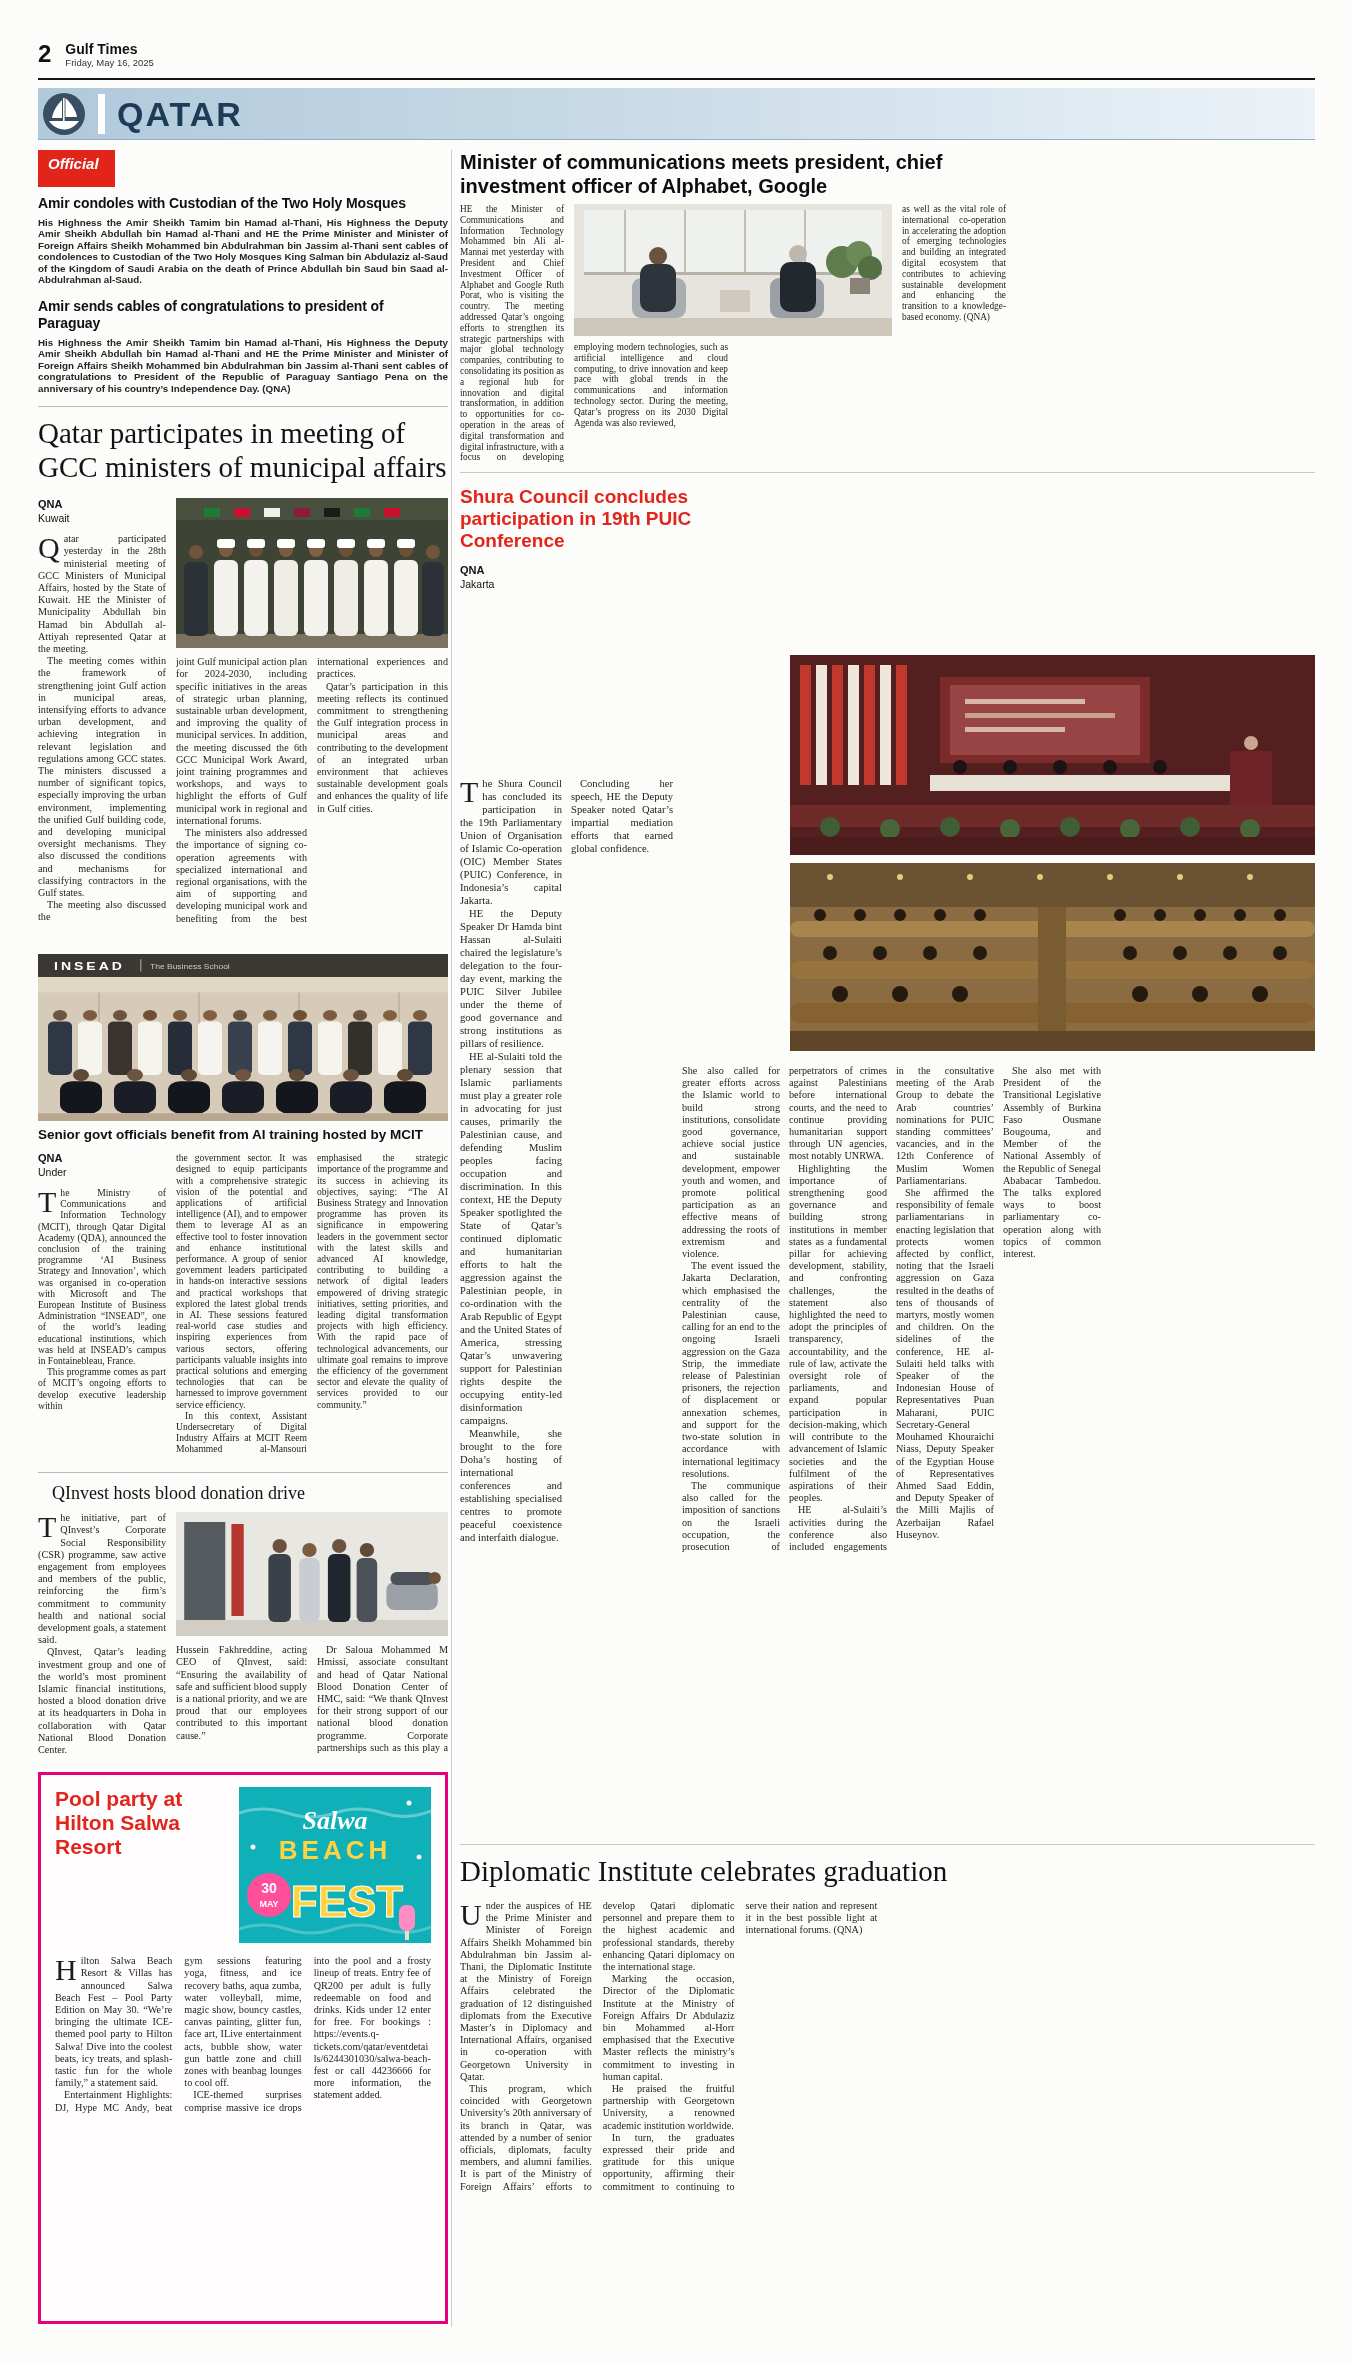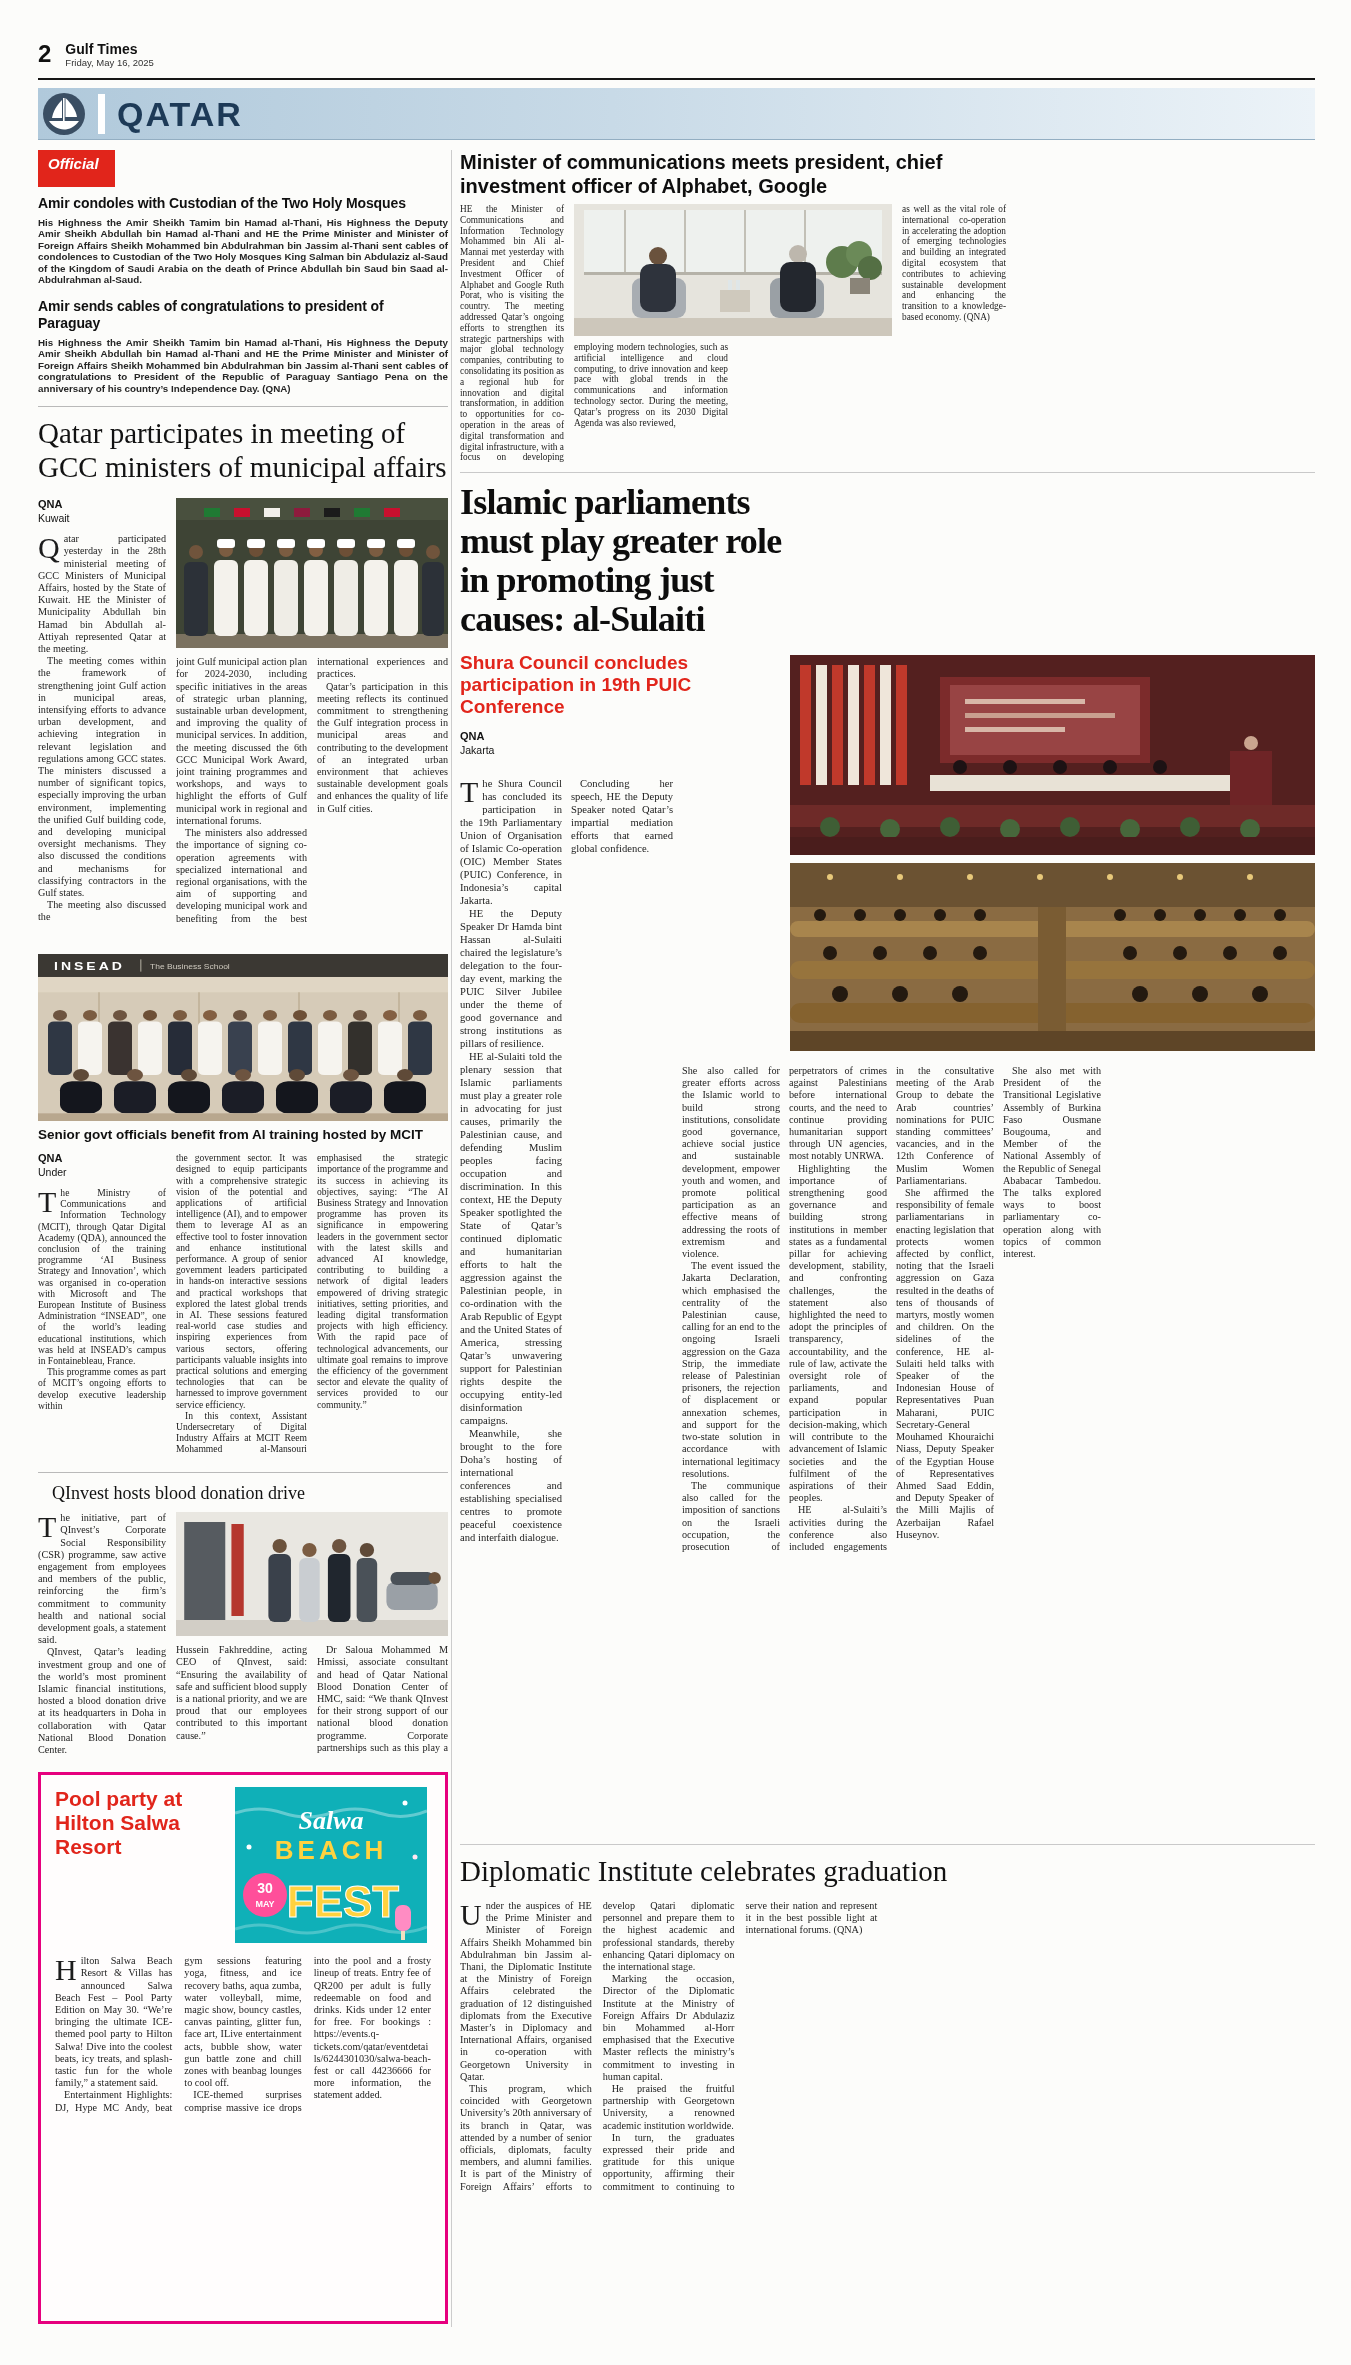--- a/index.html
+++ b/index.html
@@ -65,21 +65,21 @@
   
   .qi-head{font-size:18px;margin:6px 14px 8px}
   .qi-row{display:flex;gap:10px;height:252px;overflow:hidden}
   .qi-colA{width:128px;flex:0 0 auto}
   .qi-right{flex:1;min-width:0}
   .qi-photo{height:124px;margin-bottom:8px}
   .qi-cols{columns:2;column-gap:10px;column-fill:auto;height:118px;overflow:hidden}
 
   
   .pool{margin-top:8px;border:3px solid #e6007e;height:552px;padding:12px 14px;background:#fffdfd}
-  .pool-top{display:flex;justify-content:flex-start;}
+  .pool-top{display:flex;justify-content:space-between;}
   .pool h2{font:700 21px/1.15 "Liberation Sans",sans-serif;color:#e1251b;width:180px}
   .pool-art{width:192px;height:156px;flex:0 0 auto}
   .pool-body{margin-top:12px;columns:3;column-gap:12px}
 
   
   .min-head{font:700 20px/1.2 "Liberation Sans",sans-serif;width:560px;margin-bottom:6px;color:#0e0e0e}
   .min-row{display:flex;gap:10px;width:560px;height:258px;overflow:hidden}
   .min-col{width:104px;flex:0 0 auto;font-size:9.3px;line-height:10.8px}
   .min-mid{width:318px;flex:0 0 auto}
   .min-photo{height:132px;margin-bottom:6px}
@@ -396,21 +396,20 @@
               <rect y="114" width="318" height="18" fill="#cdc7bb"></rect>
             </svg>
           </figure>
           <div class="min-below body">employing modern technologies, such as artificial intelligence and cloud computing, to drive innovation and keep pace with global trends in the communications and information technology sector. During the meeting, Qatar’s progress on its 2030 Digital Agenda was also reviewed,</div>
         </div>
         <div class="min-col body">as well as the vital role of international co-operation in accelerating the adoption of emerging technologies and building an integrated digital ecosystem that contributes to achieving sustainable development and enhancing the transition to a knowledge-based economy. (QNA)</div>
       </div>
     </article>
 
     <article class="isl">
-      <h1>Islamic parliaments must play greater role in promoting just causes: al-Sulaiti</h1>
       <div class="isl-sub">Shura Council concludes participation in 19th PUIC Conference</div>
       <div class="byline isl-by">
         <b>QNA</b>
         <span>Jakarta</span>
       </div>
 
       <div class="isl-photos">
         <figure class="photo isl-photo-a">
           <svg viewBox="0 0 525 200" preserveAspectRatio="none">
             <rect width="525" height="200" fill="#54201f"></rect>

